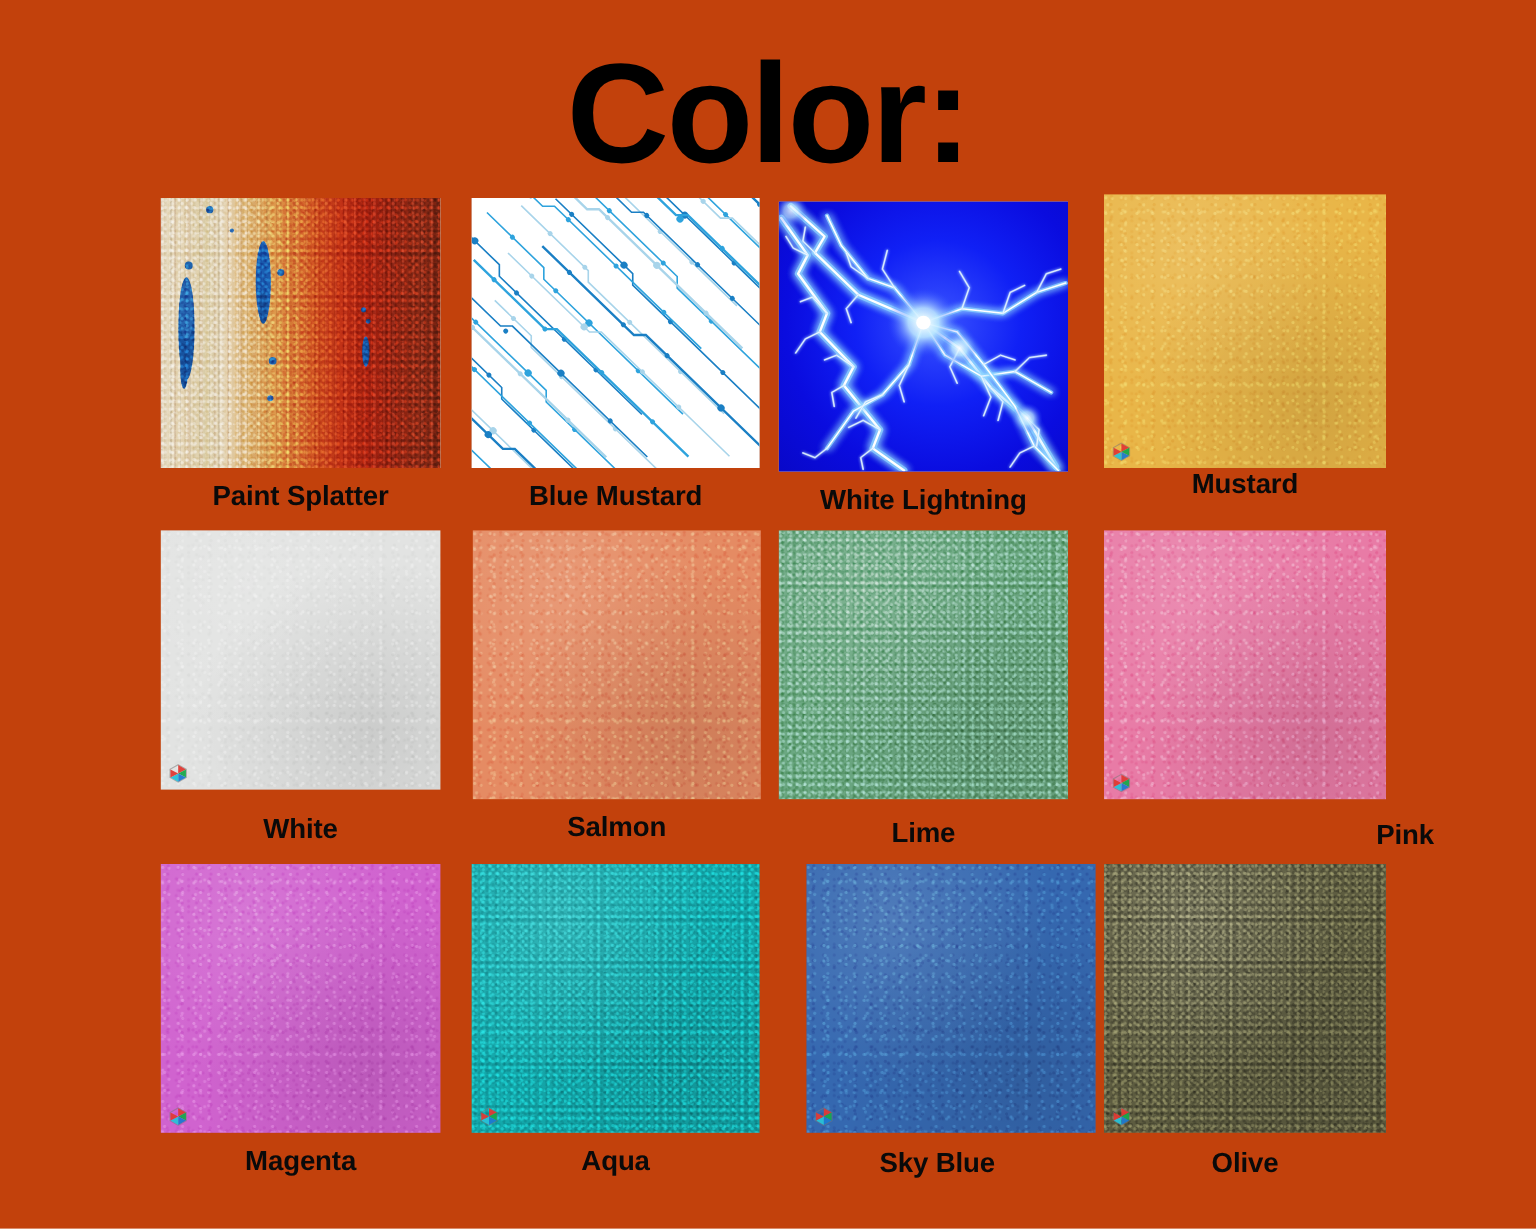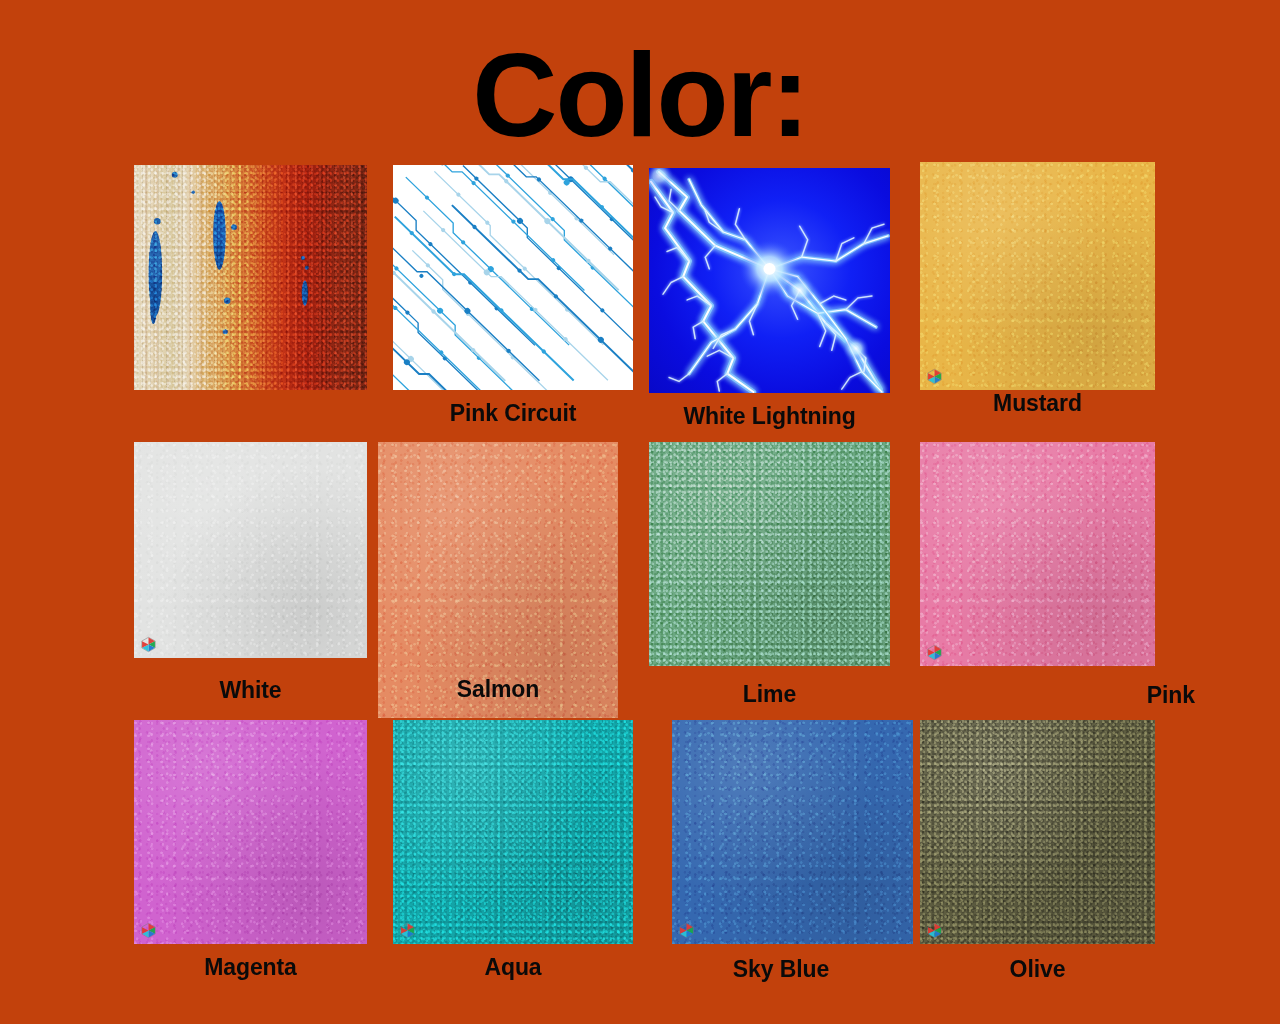--- a/index.html
+++ b/index.html
@@ -183,20 +183,21 @@
               <circle cx="24" cy="58" r="3.4" fill="#1f63ad"></circle>
               <circle cx="103" cy="64" r="3.0" fill="#1f63ad"></circle>
               <circle cx="96" cy="140" r="3.3" fill="#1f63ad"></circle>
               <circle cx="94" cy="172" r="2.6" fill="#2a6bb5"></circle>
               <circle cx="174" cy="96" r="2.2" fill="#134d98"></circle>
               <circle cx="178" cy="106" r="2.0" fill="#134d98"></circle>
               <circle cx="61" cy="28" r="1.8" fill="#2a6bb5"></circle>
             </svg></div>
           <div class="grain coarse"></div>
         </div>
+        <div class="swatch-label" style="top: 235px;">Paint Splatter</div>
       </div>
       <div class="swatch-cell" style="left: 265px; top: 5px; width: 240px; height: 225px;">
         <div class="swatch-tile">
           <div class="circuit-bg"></div>
           <div style="position:absolute;inset:0"><svg viewBox="0 0 240 232" width="240" height="225" preserveAspectRatio="none">
               <g transform="rotate(45 120 116)">
                 <path d="M-60,-40 H-20 L-13,-47 H170" fill="none" stroke="#1a7fc4" stroke-width="2"></path>
                 <circle cx="-42" cy="-40" r="3" fill="#1a7fc4"></circle>
                 <circle cx="14.272727272727266" cy="-47" r="2.1" fill="#1a7fc4"></circle>
                 <circle cx="70.54545454545453" cy="-47" r="2.1" fill="#1a7fc4"></circle>
@@ -322,21 +323,21 @@
                 <circle cx="168.45454545454544" cy="245.79999999999995" r="2.1" fill="#1a7fc4"></circle>
                 <circle cx="211.18181818181816" cy="245.79999999999995" r="2.1" fill="#1a7fc4"></circle>
                 <path d="M-35,265 H30 L37,272 H195" fill="none" stroke="#2ea3dd" stroke-width="1.35"></path>
                 <circle cx="-10" cy="265" r="3" fill="#2ea3dd"></circle>
                 <circle cx="46.272727272727266" cy="272" r="2.1" fill="#2ea3dd"></circle>
                 <circle cx="102.54545454545453" cy="272" r="2.1" fill="#2ea3dd"></circle>
                 <circle cx="139.8181818181818" cy="272" r="2.1" fill="#2ea3dd"></circle>
               </g>
             </svg></div>
         </div>
-        <div class="swatch-label" style="top: 235px;">Pink Circuit</div>
+        <div class="swatch-label" style="top: 235px;">Blue Mustard</div>
       </div>
       <div class="swatch-cell" style="left: 521px; top: 8px; width: 241px; height: 225px;">
         <div class="swatch-tile">
           <div class="lightning-bg"></div>
           <div style="position:absolute;inset:0"><svg viewBox="0 0 240 232" width="241" height="225" preserveAspectRatio="none">
               <defs>
                 <filter id="glow" x="-60%" y="-60%" width="220%" height="220%">
                   <feGaussianBlur stdDeviation="3.4" result="b"></feGaussianBlur>
                   <feMerge>
                     <feMergeNode in="b"></feMergeNode>
@@ -451,21 +452,21 @@
               <polygon points="10,1.5 18,6 18,14 10,18.5 2,14 2,6" fill="none" stroke="rgba(120,120,120,.55)" stroke-width="1.1"></polygon>
               <path d="M10,10 L10,1.8 L17.6,6.1 Z" fill="#e03a34"></path>
               <path d="M10,10 L17.6,6.1 L17.6,13.9 Z" fill="#19a84c"></path>
               <path d="M10,10 L17.6,13.9 L10,18.2 Z" fill="#1e7ad0"></path>
               <path d="M10,10 L10,18.2 L2.4,13.9 Z" fill="#29c2d8"></path>
               <path d="M10,10 L2.4,13.9 L2.4,6.1 Z" fill="#e03a34"></path>
             </svg></div>
         </div>
         <div class="swatch-label" style="top: 235px;">White</div>
       </div>
-      <div class="swatch-cell" style="left: 250px; top: 282px; width: 240px; height: 276px;">
+      <div class="swatch-cell" style="left: 266px; top: 282px; width: 240px; height: 224px;">
         <div class="swatch-tile" style="background-color: rgb(229, 139, 99);">
           <div class="soft-shade"></div>
           <div class="grain"></div>
         </div>
         <div class="swatch-label" style="top: 234px;">Salmon</div>
       </div>
       <div class="swatch-cell" style="left: 521px; top: 282px; width: 241px; height: 224px; border-radius: 27px;">
         <div class="swatch-tile" style="background-color: rgb(107, 168, 130);">
           <div class="soft-shade"></div>
           <div class="grain coarse"></div>

